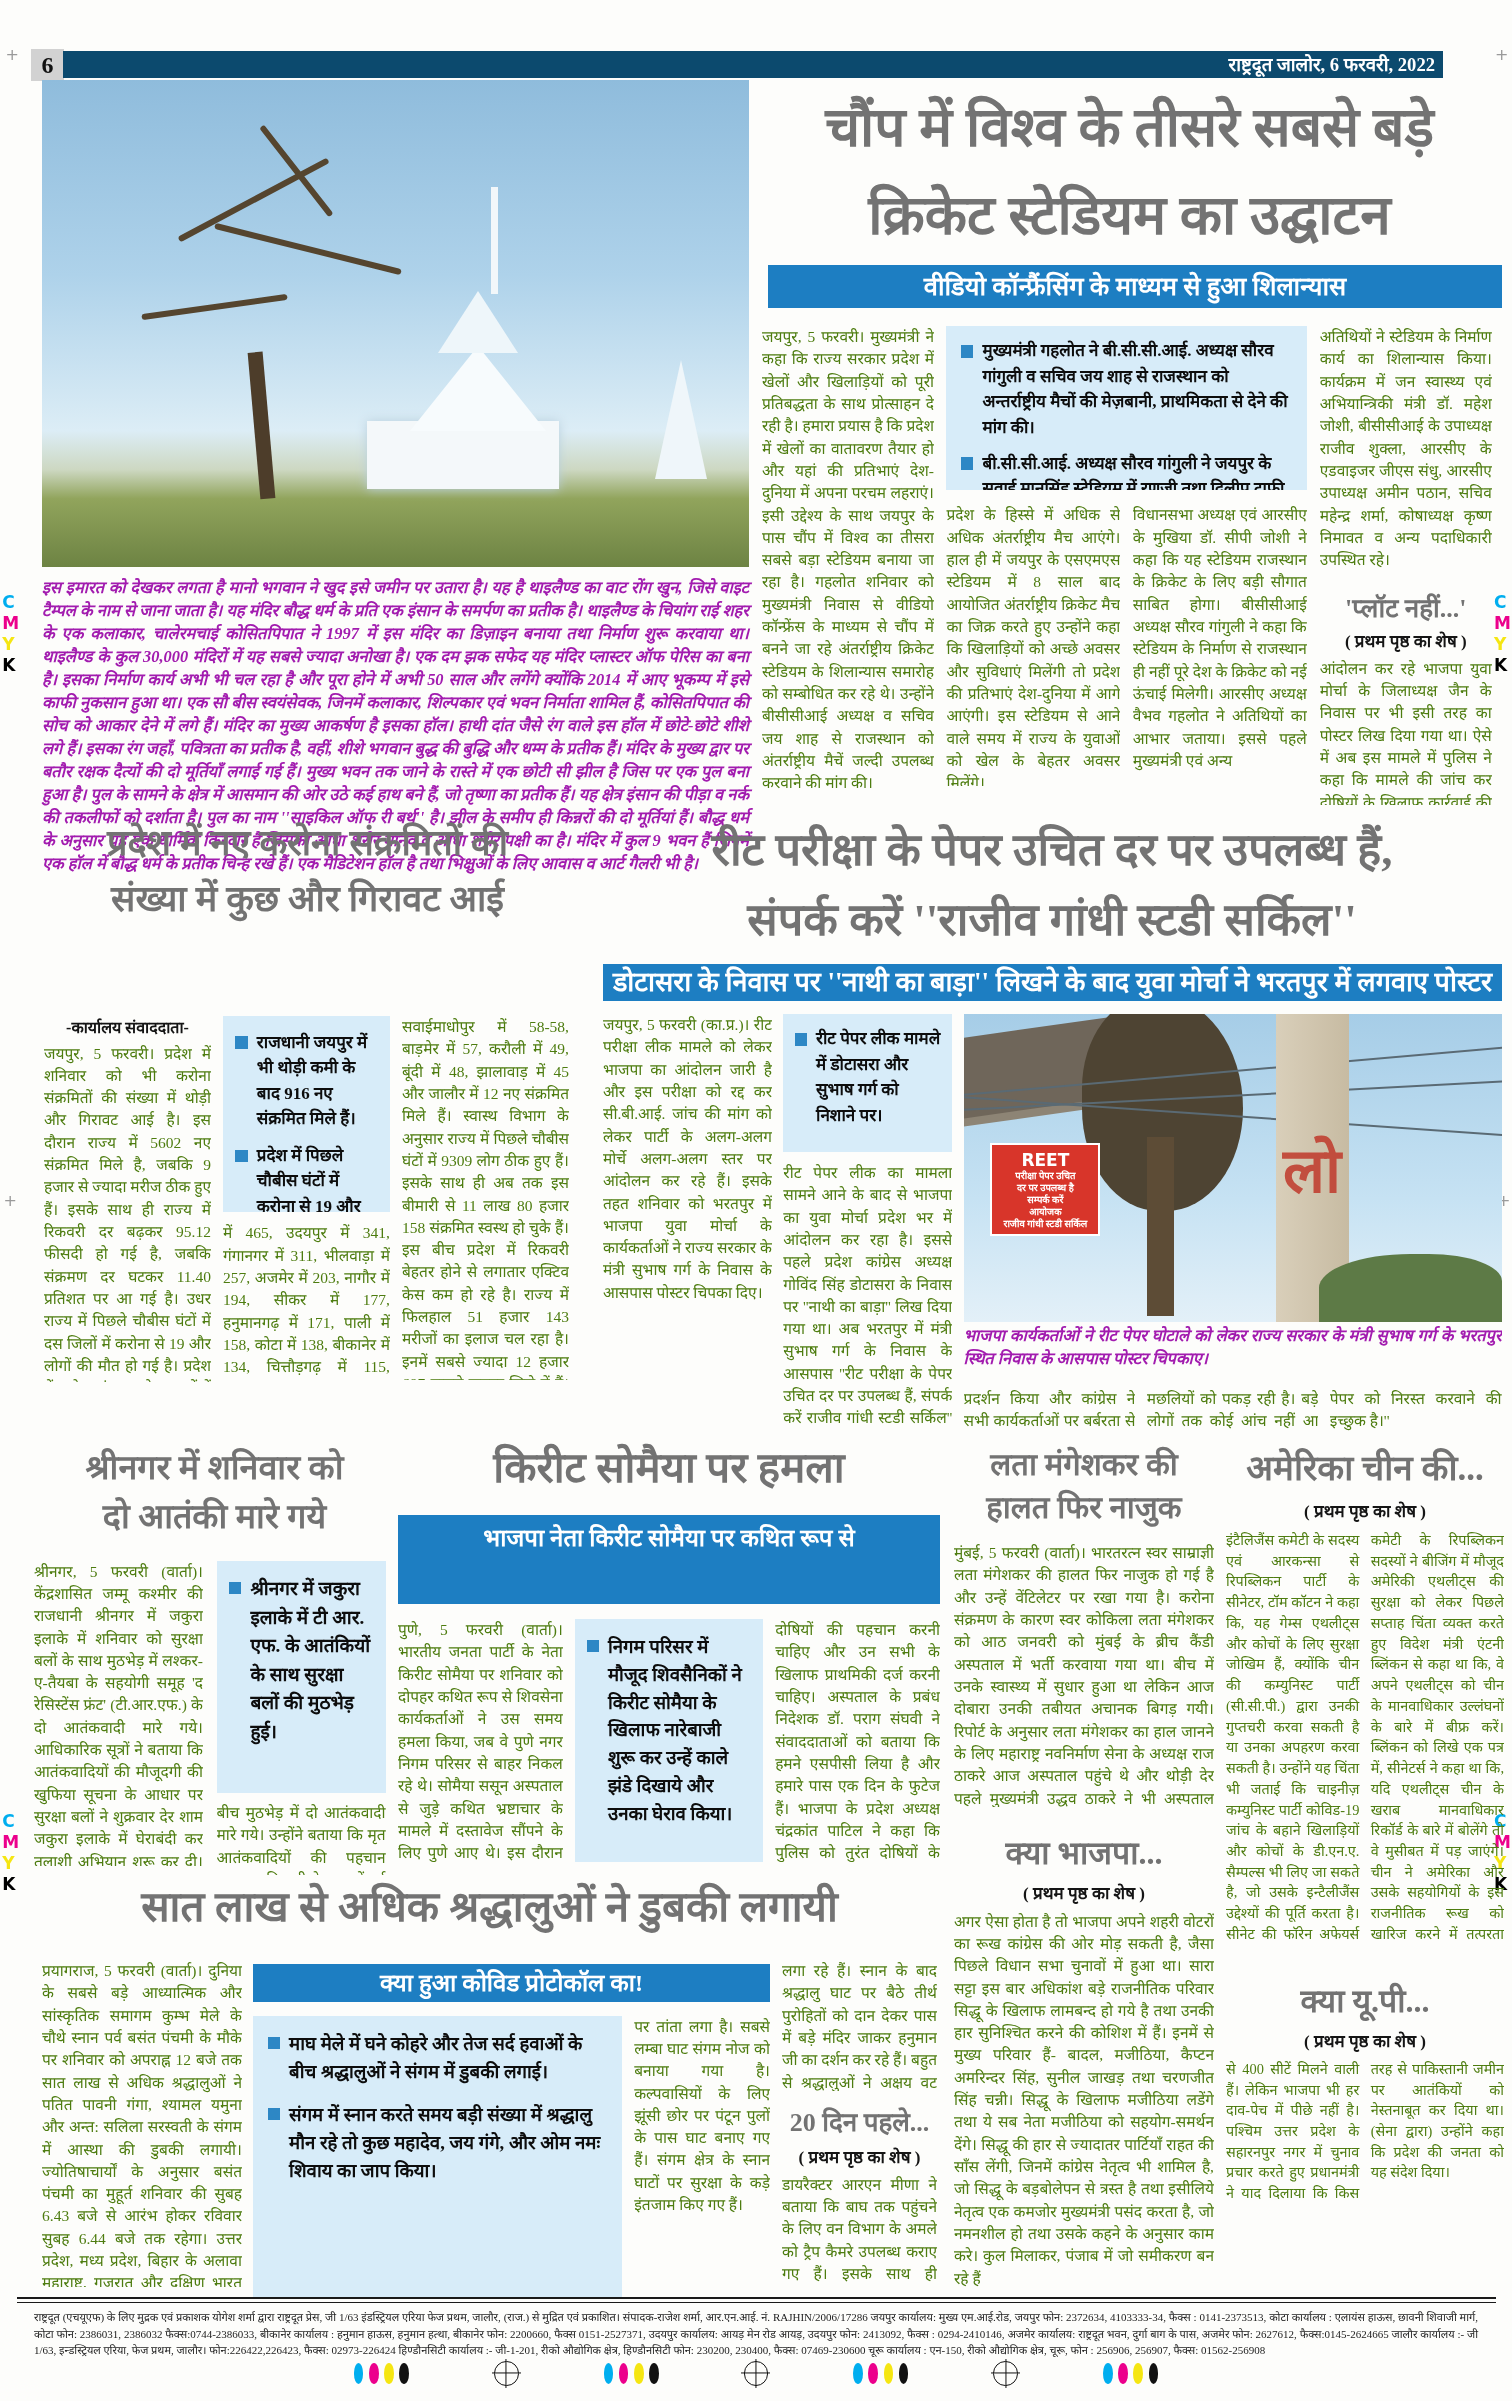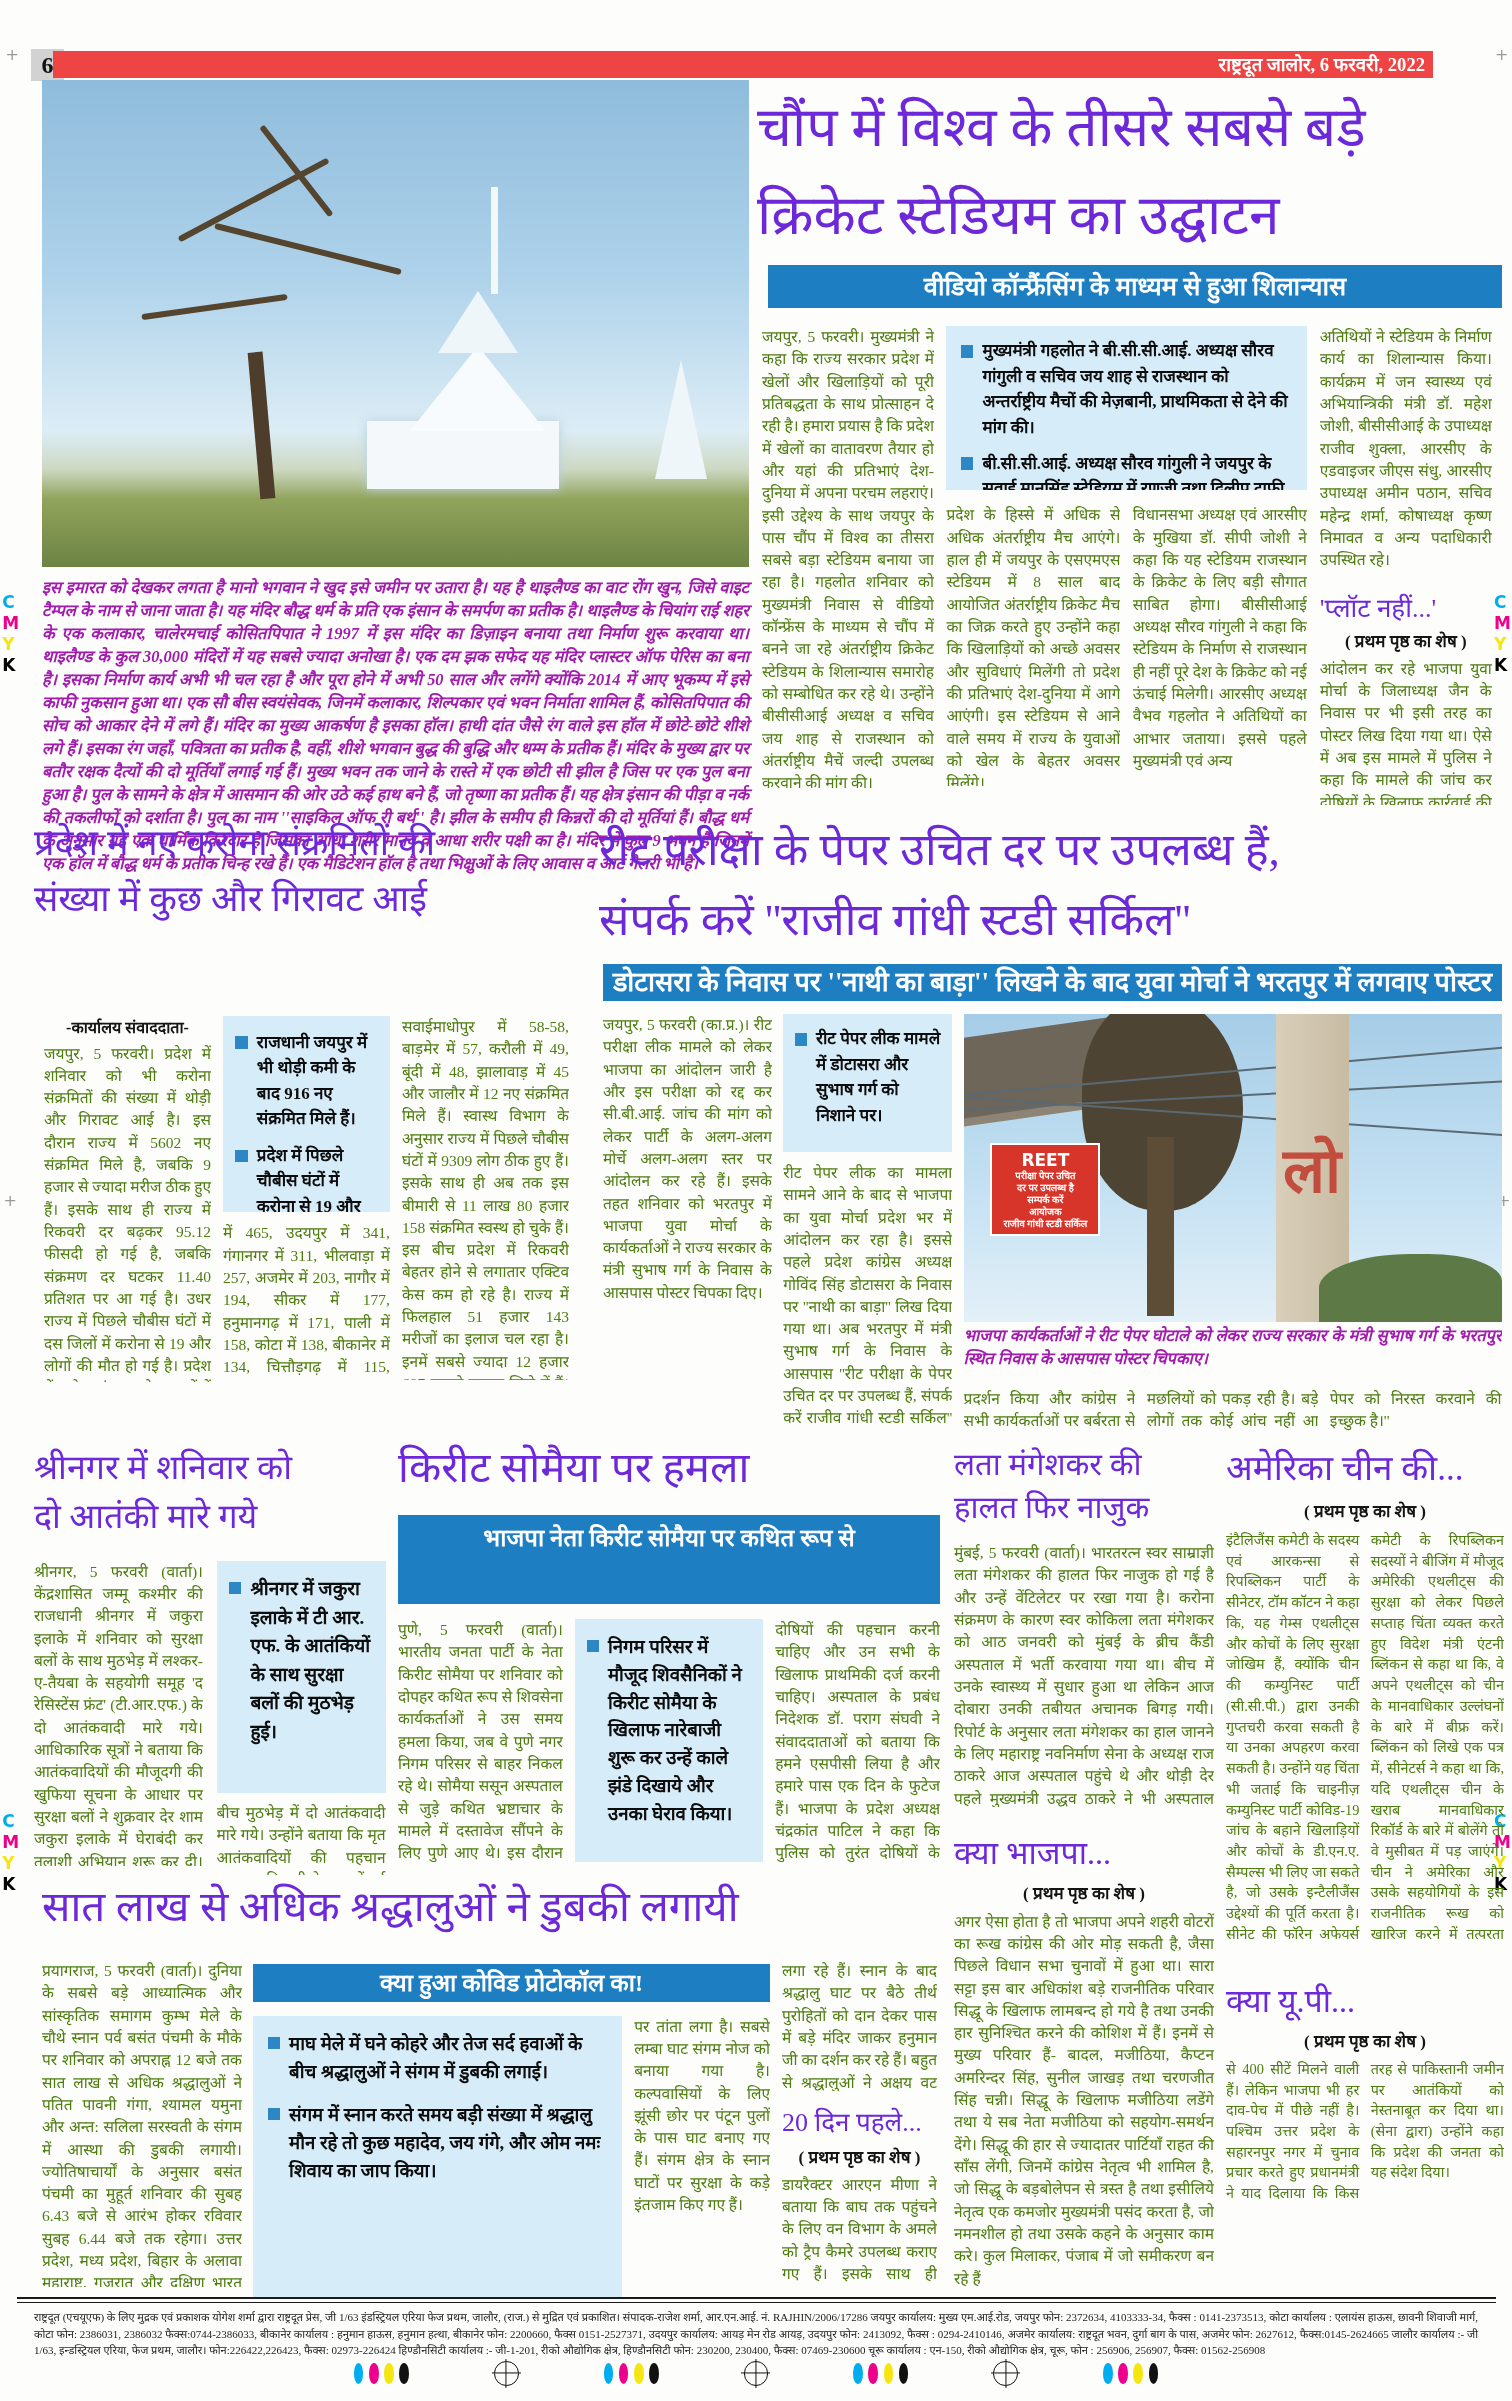--- a/index.html
+++ b/index.html
@@ -3,25 +3,25 @@
 <meta charset="utf-8">
 <style>
   html,body{margin:0;padding:0;background:#e8e8e4;}
   .page{position:relative;width:1512px;height:2401px;background:#fdfdfb;overflow:hidden;
         font-family:"Liberation Serif","DejaVu Serif",serif;color:#151515;}
   .abs{position:absolute;}
   .crop{position:absolute;color:#9a9a9a;font:16px "DejaVu Sans",sans-serif;}
   
   .hdr-num{position:absolute;left:31px;top:49px;width:33px;height:32px;background:#d2d2d2;
            text-align:center;font-weight:bold;font-size:24px;line-height:32px;color:#111;}
-  .hdr-bar{position:absolute;left:53px;top:51px;width:1380px;height:27px;background:#ef4444;}
+  .hdr-bar{position:absolute;left:63px;top:51px;width:1380px;height:27px;background:#0c4a6e;}
   .hdr-bar .ed{position:absolute;right:8px;top:0;height:27px;line-height:28px;color:#fff;
                font-weight:bold;font-size:18.6px;}
   
-  .hl{font-weight:normal;color:#6d28d9;}
+  .hl{font-weight:bold;color:#737373;text-align:center;}
   .note{font-weight:bold;text-align:center;font-size:17px;}
   .bar{background:#1d7ec2;color:#fff;font-weight:bold;text-align:center;}
   .lightbox{background:#d7ecf9;}
   .bullet{display:flex;gap:9px;align-items:flex-start;}
   .bullet .sq{flex:0 0 12.4px;height:12.4px;background:#2d87c5;margin-top:6.8px;}
   .bullet .bt{font-weight:bold;font-size:17px;line-height:1.5;color:#0d0d0d;text-align:left;}
   .jtext{text-align:justify;font-size:15.5px;line-height:1.44;color:#4d7c0f;overflow:hidden;}
   .byline{text-align:center;font-weight:bold;font-size:16px;}
   .caption{font-style:italic;font-weight:bold;text-align:justify;font-size:16.4px;line-height:1.4;color:#a21caf;}
   .cmyk{position:absolute;width:17px;display:flex;flex-direction:column;

